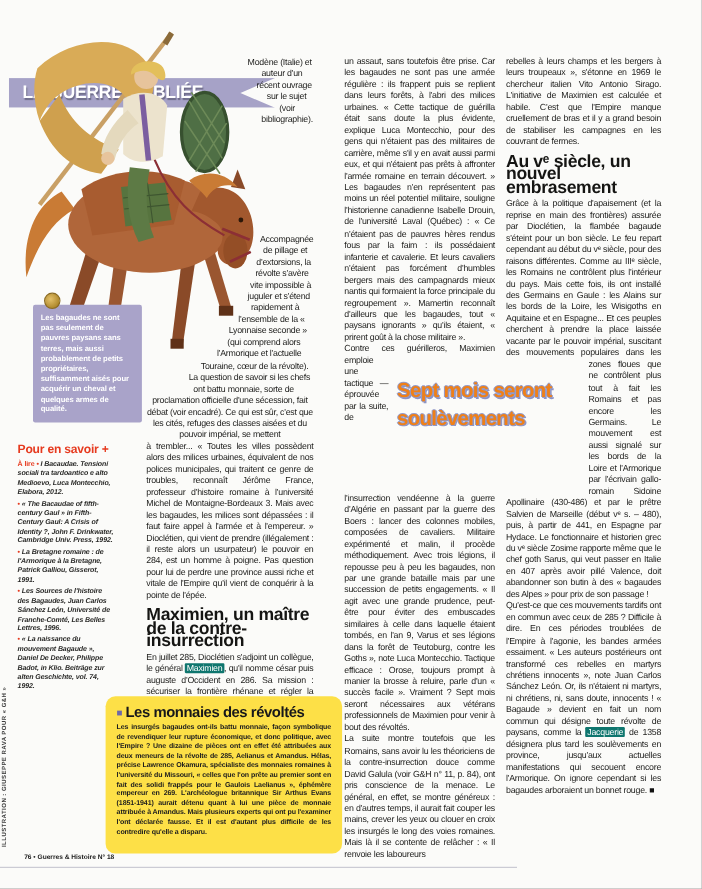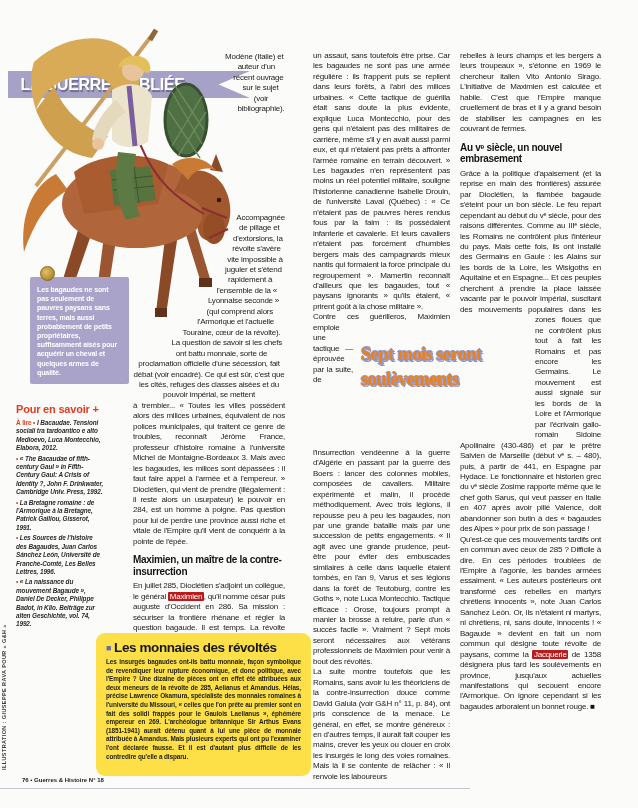--- a/index.html
+++ b/index.html
@@ -37,37 +37,37 @@
   .bib{font-size:6.4px;line-height:8.4px;font-weight:bold;color:#2a2a28;font-style:italic;margin:0 0 2px;letter-spacing:-0.1px;}
   .bib .lead{color:#e63a1f;font-style:normal;}
   .bib .bl{color:#e63a1f;font-style:normal;}
   
   .col{position:absolute;top:51px;font-size:8px;line-height:10.45px;letter-spacing:-0.22px;color:#1d1d1b;z-index:2;}
   #col1{left:133px;top:52px;width:152px;}
   #col2{left:313px;width:137px;}
   #col3{left:460px;width:141px;}
   .col p{margin:0;text-align:justify;}
   .col p.ctr{text-align:center;}
-  .col h3{font-size:10px;line-height:11.6px;margin:7px 0 4px;color:#151513;letter-spacing:-0.3px;font-weight:bold;}
+  .col h3{font-size:16px;line-height:11.6px;margin:7px 0 4px;color:#151513;letter-spacing:-0.3px;font-weight:bold;}
   #horse-spacer{
     float:left;width:104px;height:300px;
     shape-outside:polygon(0px 0px,82px 0px,104px 55px,102px 150px,86px 210px,62px 248px,38px 278px,16px 300px,0px 300px);
     shape-margin:4px;
   }
   .pq-gap-r{float:right;width:92px;height:122px;margin:1px 0 2px 5px;}
   .pq-gap-l{float:left;width:69px;height:120px;margin:1px 6px 2px 0;}
-  .hl{background:#b91c1c;color:#ffffff;padding:0 1.5px;border-radius:1px;}
+  .hl{background:#0f766e;color:#ffffff;padding:0 1.5px;border-radius:1px;}
   .endsq{color:#111;}
   
   #pullquote{
     position:absolute;left:361px;top:342px;width:168px;z-index:2;
     font-weight:bold;font-size:18.5px;line-height:25px;letter-spacing:-0.6px;color:#ef8018;
     text-shadow:1px 0 0 #959bc9,-1px 0 0 #959bc9,0 1px 0 #959bc9,0 -1px 0 #959bc9,1.5px 1.5px 0 #8d93c4;
   }
-  #pullquote div{white-space:nowrap;font-family:Liberation Serif, serif;}
+  #pullquote div{white-space:nowrap;}
   
   #encadre{
     position:absolute;left:96px;top:633px;width:215px;height:143px;box-sizing:border-box;
     background:#fde047;border-radius:9px;padding:7px 10px 6px;z-index:2;
   }
   #encadre .bt{font-weight:bold;font-size:13.5px;letter-spacing:-0.4px;color:#17171a;margin:0 0 3px;}
   #encadre .sq{color:#6d68a8;font-size:9px;vertical-align:1.5px;margin-right:3px;}
   #encadre .bx{font-weight:bold;font-size:6.4px;line-height:8.6px;letter-spacing:-0.1px;color:#1b1b1d;text-align:justify;margin:0;}
   
   #credit{

